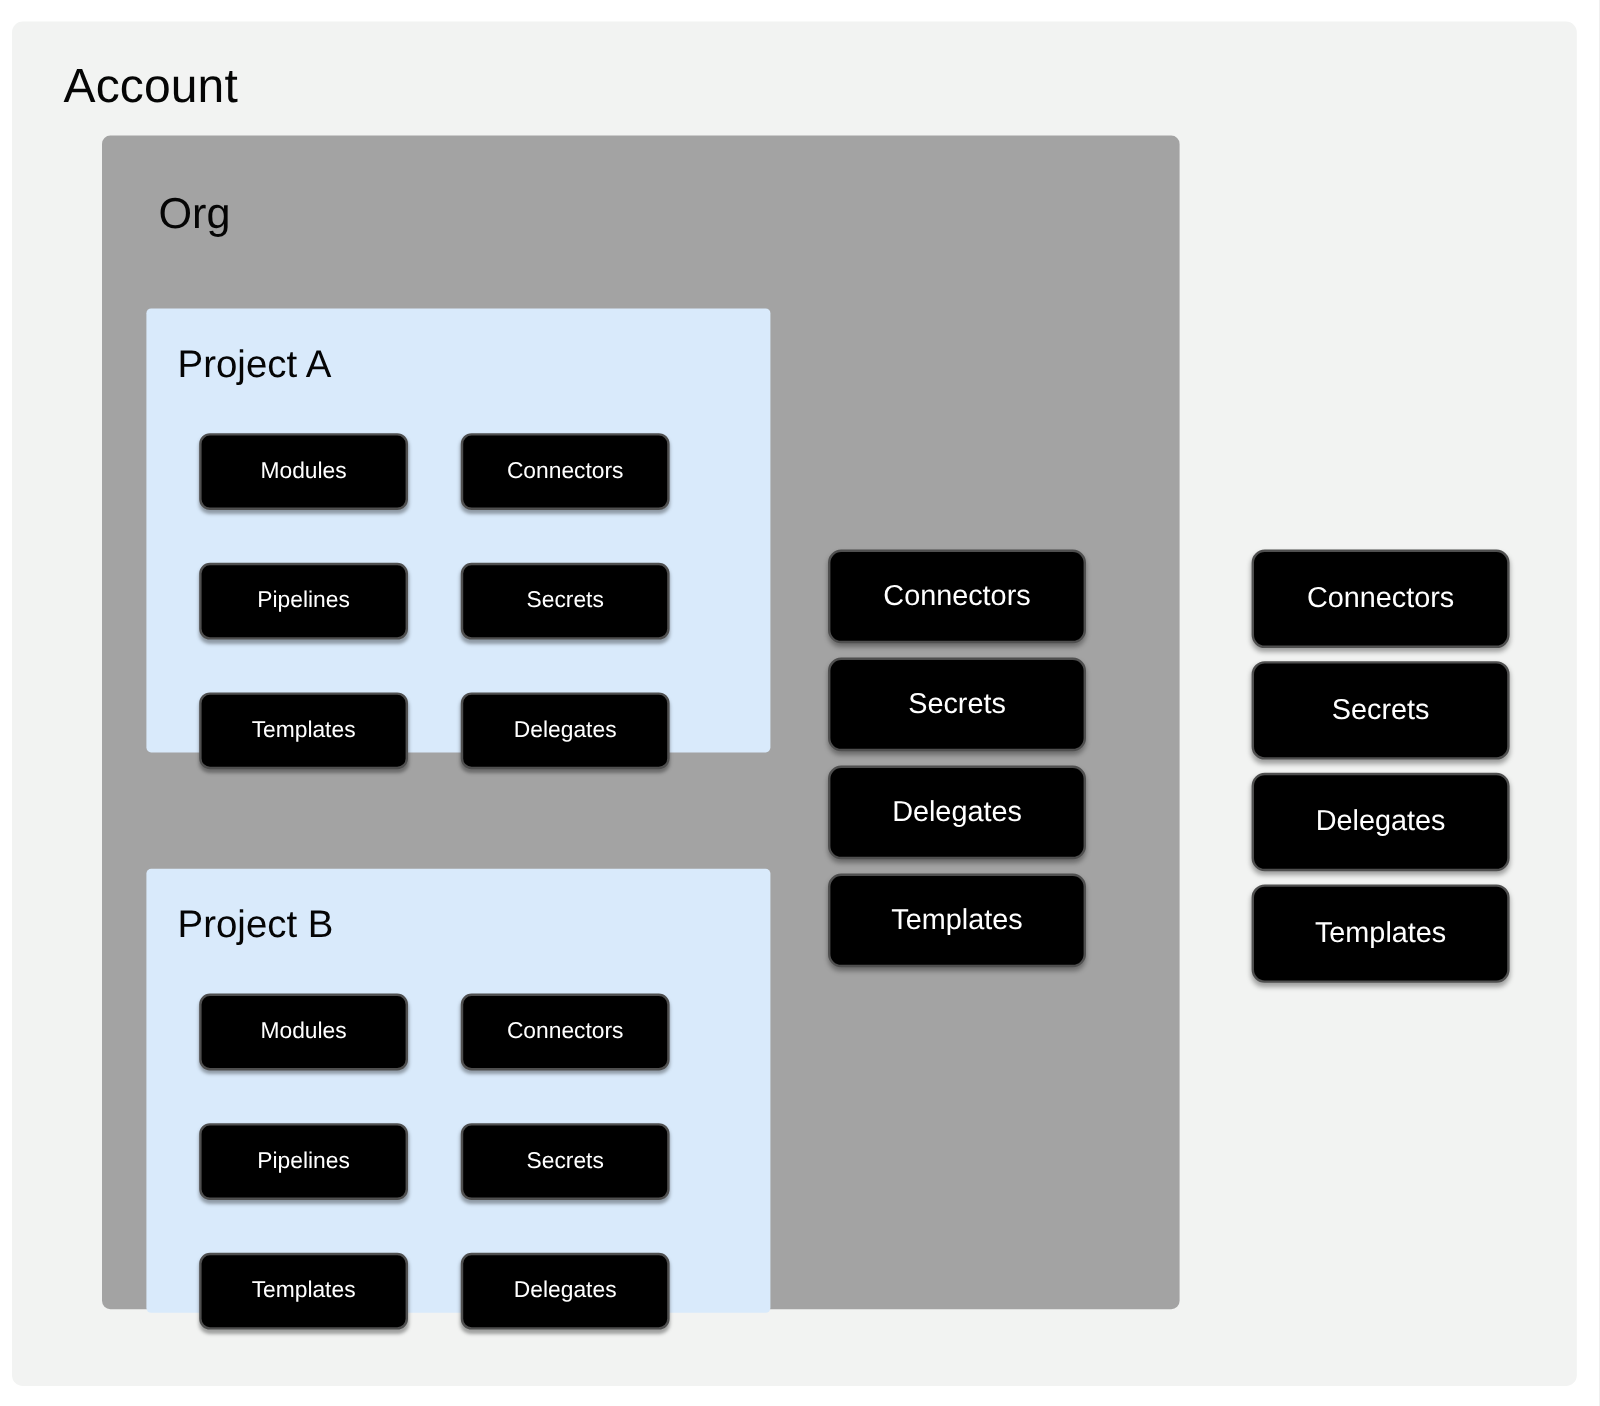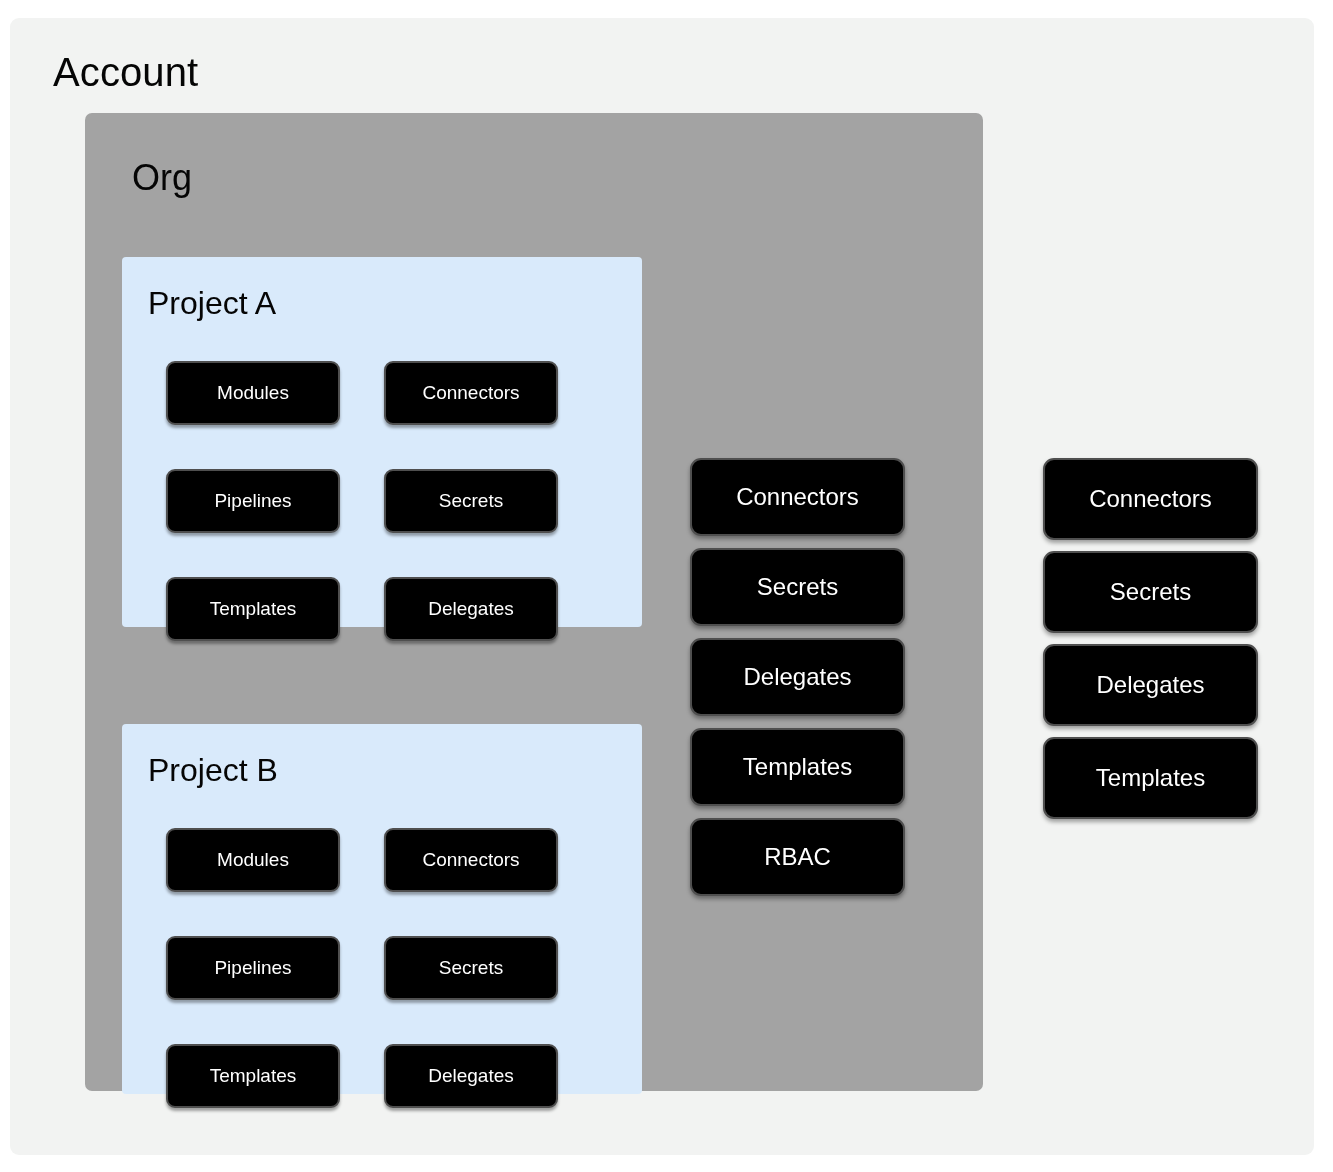--- a/index.html
+++ b/index.html
@@ -188,21 +188,20 @@
         </div>
       </div>
 
     </div>
 
     <div class="column column-org">
       <div class="big-tile">Connectors</div>
       <div class="big-tile">Secrets</div>
       <div class="big-tile">Delegates</div>
       <div class="big-tile">Templates</div>
-      <div class="big-tile">RBAC</div>
     </div>
 
     <div class="column column-account">
       <div class="big-tile">Connectors</div>
       <div class="big-tile">Secrets</div>
       <div class="big-tile">Delegates</div>
       <div class="big-tile">Templates</div>
     </div>
 
   </div>

